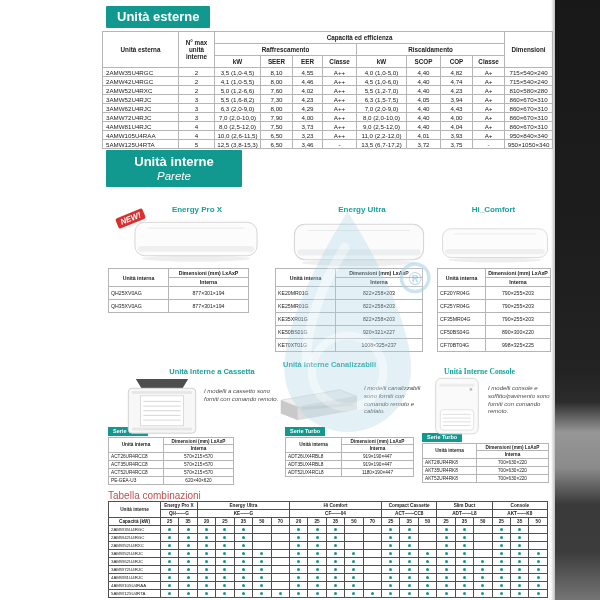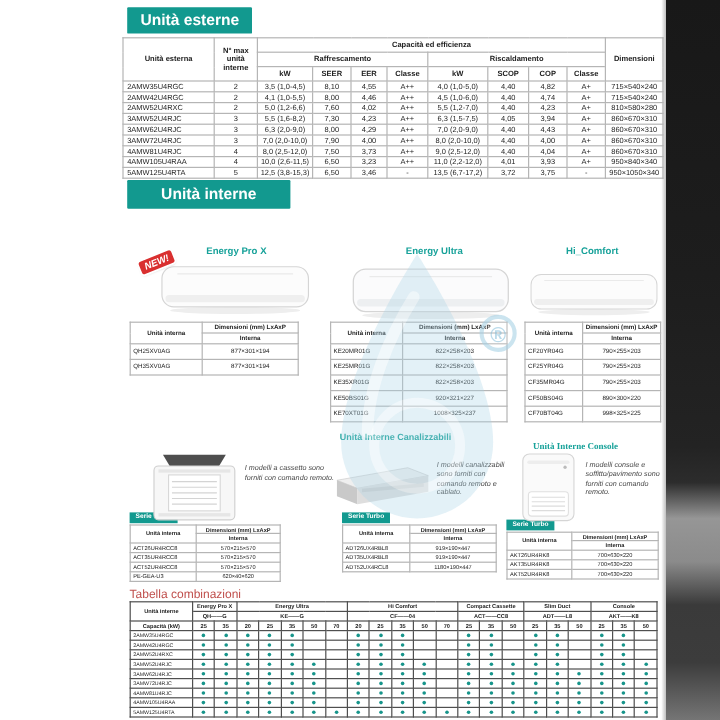--- a/index.html
+++ b/index.html
@@ -217,20 +217,21 @@
           <td>3,72</td>
           <td>3,75</td>
           <td>-</td>
           <td>950×1050×340</td>
         </tr>
       </tbody>
     </table>
 
   <div class="hbox" id="t2">
     <div class="l1">Unità interne</div>
+    <div class="l2">Parete</div>
   </div>
 
   <div class="ptitle" style="left:90px;top:205px;width:150px;">Energy Pro X</div>
   <div class="ptitle" style="left:255px;top:205px;width:150px;">Energy Ultra</div>
   <div class="ptitle" style="left:405px;top:205px;width:113px;">Hi_Comfort</div>
 
   <div class="badge">NEW!</div>
 
   <svg class="img" style="left:100px;top:216px;width:128px;height:48px;" viewBox="0 0 130 48">
     <ellipse cx="65" cy="43" rx="55" ry="3" fill="#eee"></ellipse>
@@ -344,20 +345,21 @@
           <td class="lft">CF50BS04G</td>
           <td>890×300×220</td>
         </tr>
         <tr>
           <td class="lft">CF70BT04G</td>
           <td>998×325×225</td>
         </tr>
       </tbody>
     </table>
 
+  <div class="stitle" style="left:90px;top:367px;width:180px;">Unità Interne a Cassetta</div>
   <div class="stitle" style="left:230px;top:360px;width:135px;">Unità Interne Canalizzabili</div>
   <div class="stitle" style="left:385px;top:367px;width:125px;font-family:Liberation Serif, serif;">Unità Interne Console</div>
 
   <svg class="img" style="left:92px;top:378px;width:76px;height:58px;" viewBox="0 0 80 62">
     <polygon points="12,1 68,1 62,11 18,11" fill="#4E4E4E"></polygon>
     <rect x="4" y="11" width="72" height="48" rx="4" fill="#F7F7F7" stroke="#CFCFCF"></rect>
     <rect x="17" y="19" width="46" height="32" fill="#FFFFFF" stroke="#D8D8D8"></rect>
     <line x1="20" y1="25" x2="60" y2="25" stroke="#D4D4D4"></line>
     <line x1="20" y1="30" x2="60" y2="30" stroke="#D4D4D4"></line>
     <line x1="20" y1="35" x2="60" y2="35" stroke="#D4D4D4"></line>

